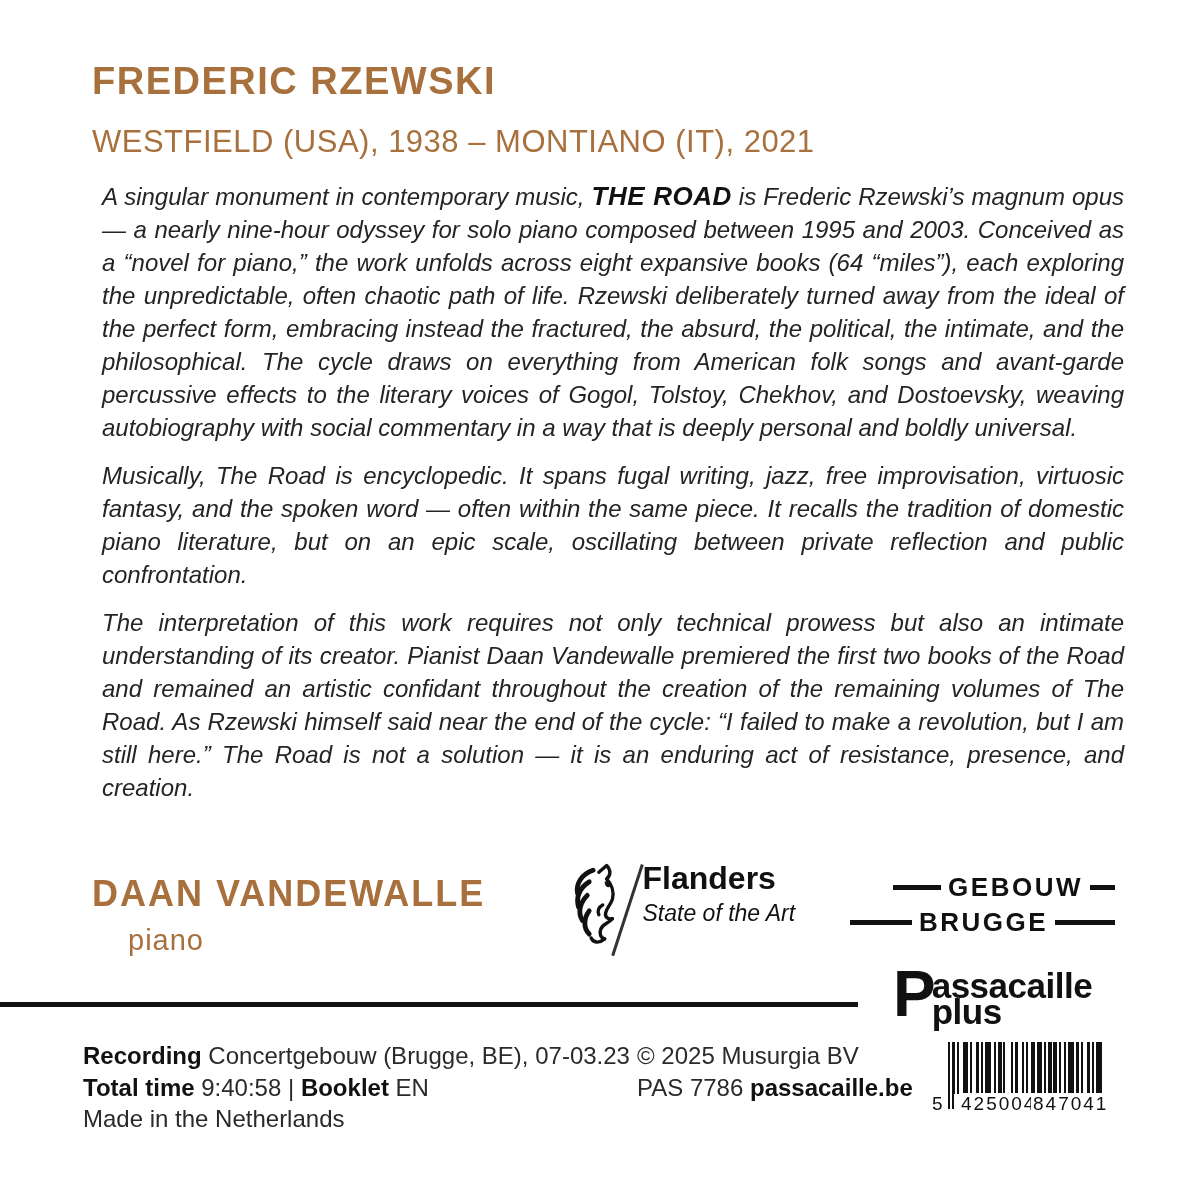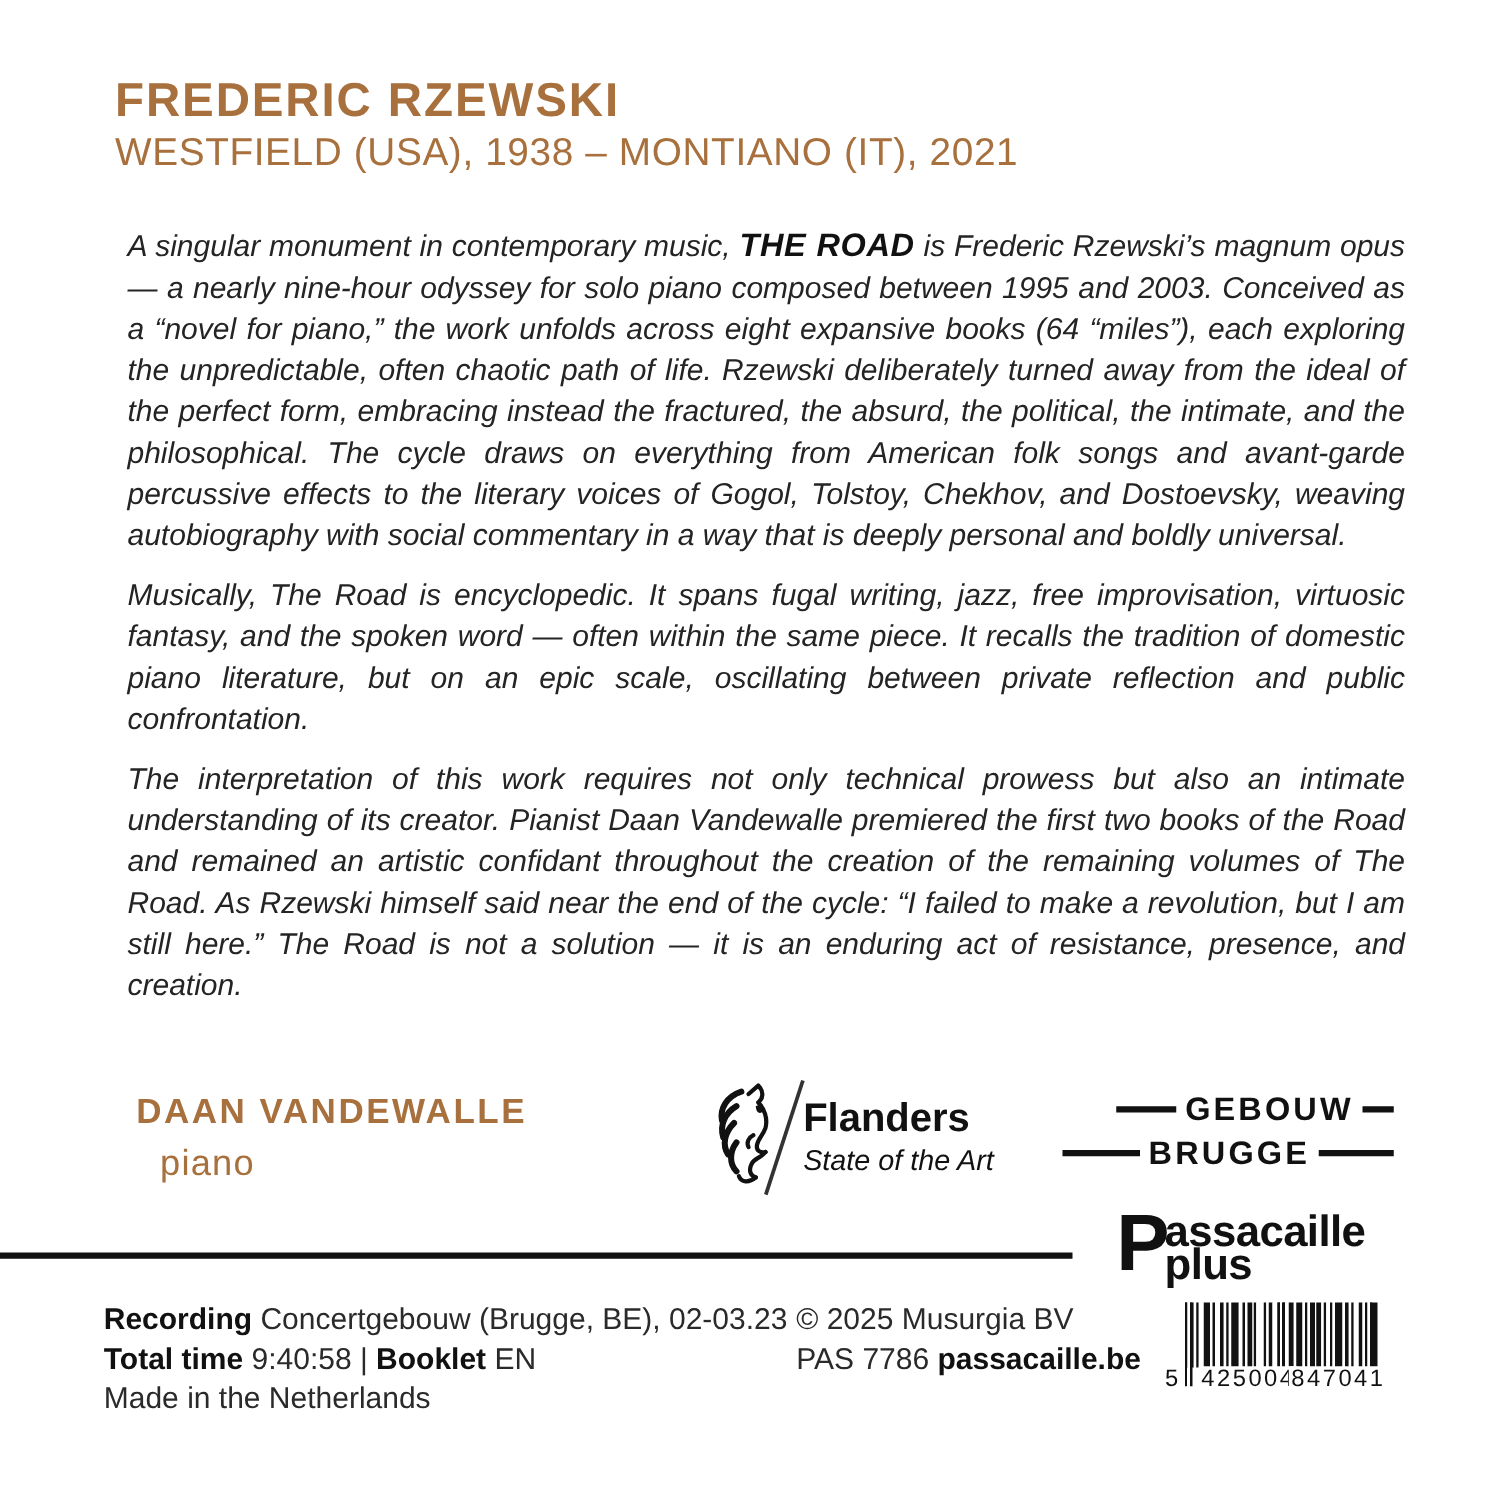--- a/index.html
+++ b/index.html
@@ -3,31 +3,31 @@
 <meta charset="utf-8">
 <style>
   html,body { margin:0; padding:0; background:#ffffff; }
   #page {
     position:relative; width:1156px; height:1200px; background:#ffffff;
     font-family:"Liberation Sans", sans-serif; color:#222; overflow:hidden;
   }
   
   .header { position:absolute; left:92px; top:60px; color:#a8703d; }
   .composer { font-size:38px; font-weight:700; letter-spacing:1.5px; line-height:1.15; }
-  .dates { font-size:31px; font-weight:400; letter-spacing:0.5px; margin-top:0; line-height:1.15; }
+  .dates { font-size:31px; font-weight:400; letter-spacing:0.5px; margin-top:20px; line-height:1.15; }
   
   .body-text { position:absolute; left:102px; top:180px; width:1022px;font-style:italic; }
   .body-text p { margin:0 0 15px 0; font-size:24px; line-height:33px; color:#242424; text-align:justify; }
   .the-road { font-weight:700; font-size:26px; color:#111; letter-spacing:0.5px; }
   
   .artist { position:absolute; left:92px; top:874px; color:#a8703d; }
-  .artist-name { font-size:28px; font-weight:700; letter-spacing:2px; line-height:1.1;margin-left:17px; }
+  .artist-name { font-size:36px; font-weight:700; letter-spacing:2px; line-height:1.1; }
   .artist-instrument { font-size:29px; font-weight:400; margin-top:10px; letter-spacing:1px;margin-left:36px; }
   
-  .flanders { position:absolute; left:566px; top:862px; display:flex; align-items:center; }
+  .flanders { position:absolute; left:566px; top:862px; display:flex; align-items:flex-start; }
   .flanders-slash { width:2.5px; height:96px; background:#333; transform:rotate(18deg); margin:0 14px 0 2px; }
   .flanders-text { color:#111; }
   .flanders-title { font-size:32px; font-weight:700; line-height:1.05; }
   .flanders-sub { font-size:23px; font-weight:400; margin-top:4px;font-style:italic; }
   
   .cgb { position:absolute; left:857px; top:874px; width:258px; display:flex; flex-direction:column; align-items:flex-end; gap:9px; }
   .cgb-row { display:flex; align-items:center; }
   .cgb-row span { font-size:26px; font-weight:800; letter-spacing:2.5px; color:#111; line-height:1; margin:0 7px; }
   .dash { height:5px; background:#111; }
   .d-r1l{width:34px} .d-r1r{width:60px} .d-r2l{width:48px} .d-r2r{width:25px} .d-r3l{width:62px} .d-r3r{width:60px}
@@ -116,21 +116,21 @@
     <span class="pass-bigp">P</span>
     <span class="pass-col">
       <span class="pass-top">assacaille</span>
       <span class="pass-bottom">plus</span>
     </span>
   </div>
 
   <div class="rule"></div>
 
   <div class="footer-left">
-    <div><span class="b">Recording</span><span> Concertgebouw (Brugge, BE), 02-03.23</span></div>
+    <div><span class="b">Recording</span><span> Concertgebouw (Brugge, BE), 07-03.23</span></div>
     <div><span class="b">Total time</span><span> 9:40:58 | </span><span class="b">Booklet</span><span> EN</span></div>
     <div>Made in the Netherlands</div>
   </div>
 
   <div class="footer-mid">
     <div>© 2025 Musurgia BV</div>
     <div><span>PAS 7786 </span><span class="b">passacaille.be</span></div>
   </div>
 
   <div class="barcode">

